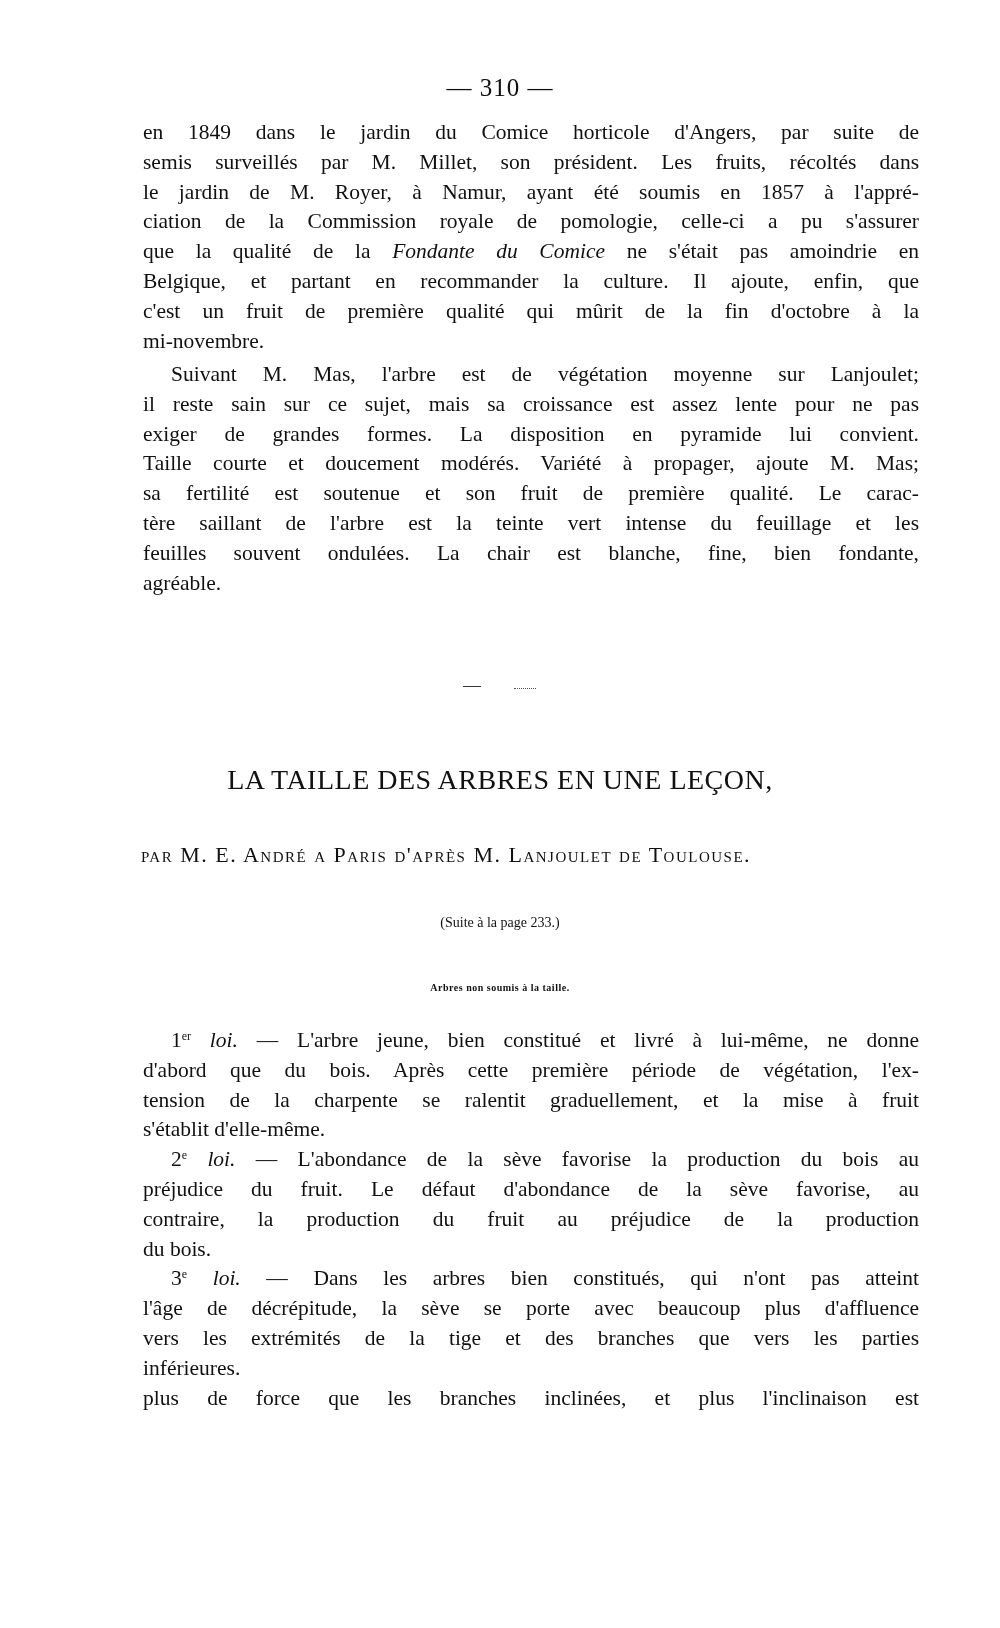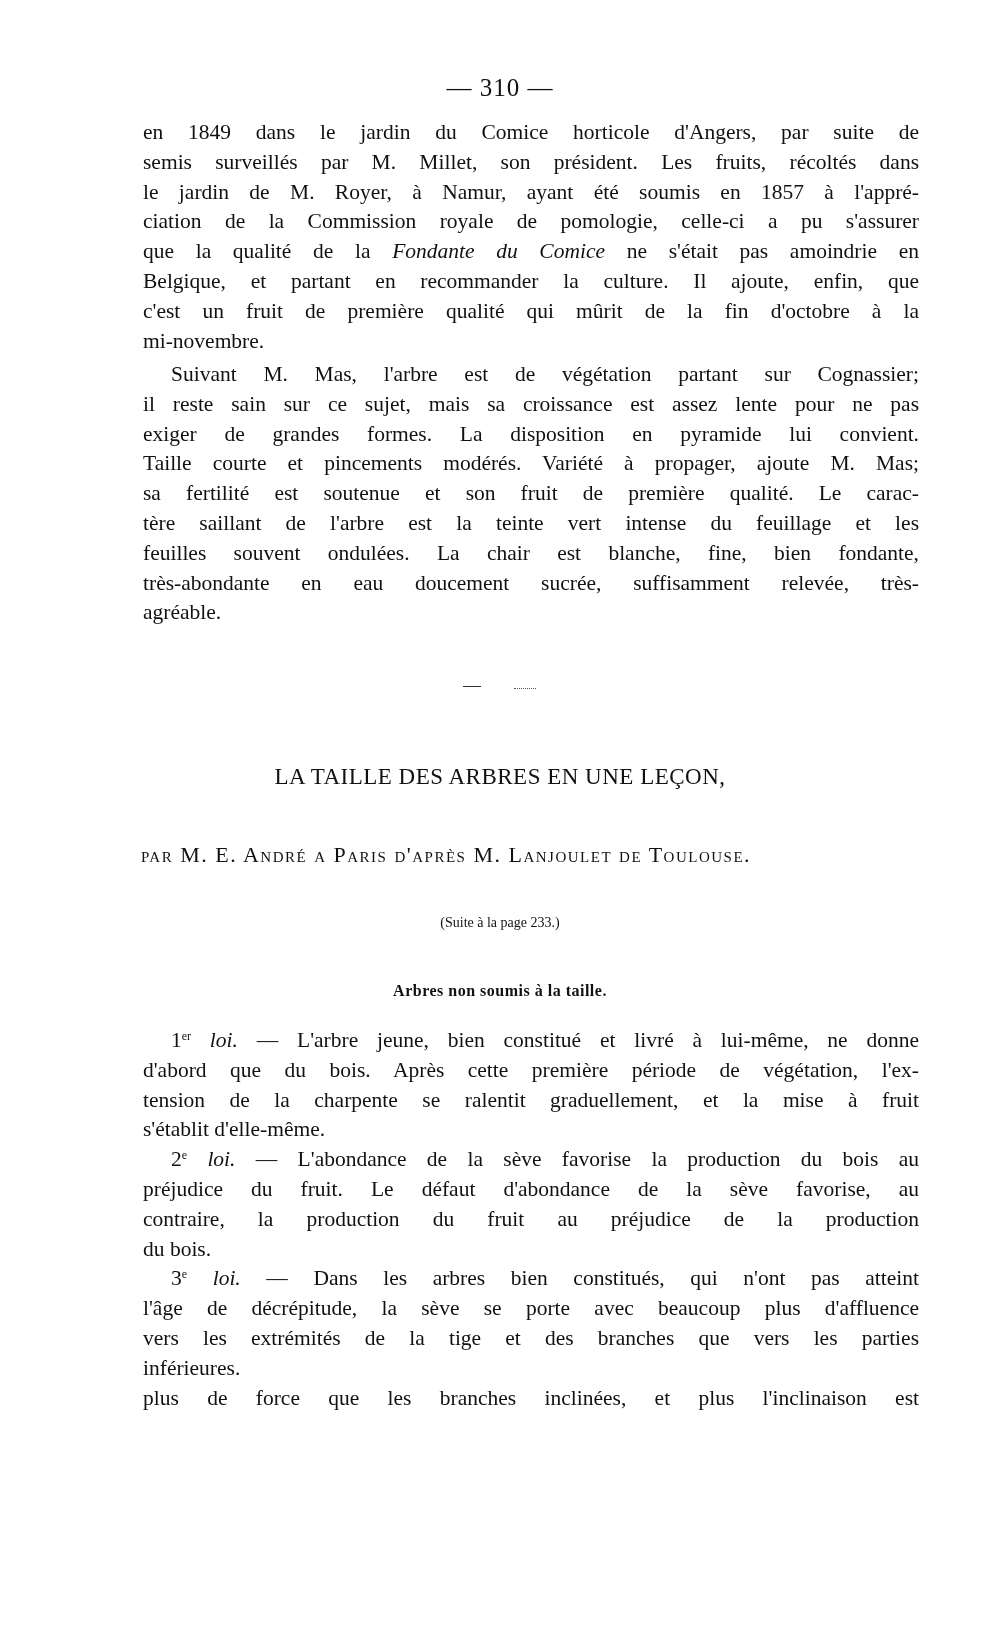--- a/index.html
+++ b/index.html
@@ -7,51 +7,50 @@
          font-family: "Liberation Serif", "DejaVu Serif", serif; color: #111; }
   .page-number { position: absolute; top: 74px; left: 0; width: 1000px; text-align: center;
                  font-size: 25px; letter-spacing: 1px; }
   .block { position: absolute; left: 118px; width: 776px; font-size: 21.5px; line-height: 29.8px; margin-left: 25px; }
   .line { display: block; white-space: nowrap; text-align: justify; text-align-last: justify; height: 29.8px; }
   .line.last { text-align-last: left; }
   .indent { padding-left: 28px; }
   .ital { font-style: italic; }
   .sep { position: absolute; top: 686px; left: 463px; width: 18px; height: 1px; background: #333; }
   .sep2 { position: absolute; top: 688px; left: 514px; width: 22px; height: 1px; border-top: 1px dotted #555; }
-  .title { position: absolute; top: 764px; left: 0; width: 1000px; text-align: center; font-size: 23px; letter-spacing: 0.5px; }
+  .title { position: absolute; top: 764px; left: 0; width: 1000px; text-align: center; font-size: 28px; letter-spacing: 0.5px; }
   .byline { position: absolute; top: 842px; left: 0; width: 892px; text-align: center; font-size: 22px; font-variant: small-caps; letter-spacing: 1.5px; }
   .suite { position: absolute; top: 915px; left: 0; width: 1000px; text-align: center; font-size: 14px; }
-  .subhead { position: absolute; top: 982px; left: 0; width: 1000px; text-align: center; font-size: 16px; font-weight: bold; letter-spacing: 0.5px; }
+  .subhead { position: absolute; top: 982px; left: 0; width: 1000px; text-align: center; font-size: 10px; font-weight: bold; letter-spacing: 0.5px; }
   sup { font-size: 12px; vertical-align: 7px; line-height: 0; }
 </style>
 </head>
 <body>
 
 <div class="page-number">— 310 —</div>
 
 <div class="block" style="top:118px;">
   <span class="line">en 1849 dans le jardin du Comice horticole d'Angers, par suite de</span>
   <span class="line">semis surveillés par M. Millet, son président. Les fruits, récoltés dans</span>
   <span class="line">le jardin de M. Royer, à Namur, ayant été soumis en 1857 à l'appré-</span>
   <span class="line">ciation de la Commission royale de pomologie, celle-ci a pu s'assurer</span>
   <span class="line"><span>que la qualité de la </span><span class="ital">Fondante du Comice</span><span> ne s'était pas amoindrie en</span></span>
   <span class="line">Belgique, et partant en recommander la culture. Il ajoute, enfin, que</span>
   <span class="line">c'est un fruit de première qualité qui mûrit de la fin d'octobre à la</span>
   <span class="line last">mi-novembre.</span>
 </div>
 
 <div class="block" style="top:360px;">
-  <span class="line indent">Suivant M. Mas, l'arbre est de végétation partant sur Cognassier;</span>
+  <span class="line indent">Suivant M. Mas, l'arbre est de végétation moyenne sur Lanjoulet;</span>
   <span class="line">il reste sain sur ce sujet, mais sa croissance est assez lente pour ne pas</span>
   <span class="line">exiger de grandes formes. La disposition en pyramide lui convient.</span>
-  <span class="line">Taille courte et pincements modérés. Variété à propager, ajoute M. Mas;</span>
+  <span class="line">Taille courte et doucement modérés. Variété à propager, ajoute M. Mas;</span>
   <span class="line">sa fertilité est soutenue et son fruit de première qualité. Le carac-</span>
   <span class="line">tère saillant de l'arbre est la teinte vert intense du feuillage et les</span>
   <span class="line">feuilles souvent ondulées. La chair est blanche, fine, bien fondante,</span>
-  <span class="line">très-abondante en eau doucement sucrée, suffisamment relevée, très-</span>
   <span class="line last">agréable.</span>
 </div>
 
 <div class="sep"></div>
 <div class="sep2"></div>
 
 <div class="title">LA TAILLE DES ARBRES EN UNE LEÇON,</div>
 <div class="byline">par M. E. André a Paris d'après M. Lanjoulet de Toulouse.</div>
 <div class="suite">(Suite à la page 233.)</div>
 <div class="subhead">Arbres non soumis à la taille.</div>

